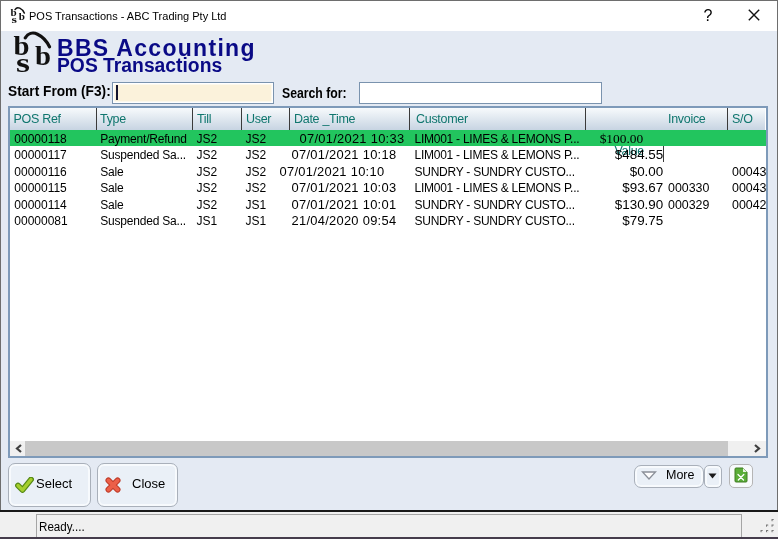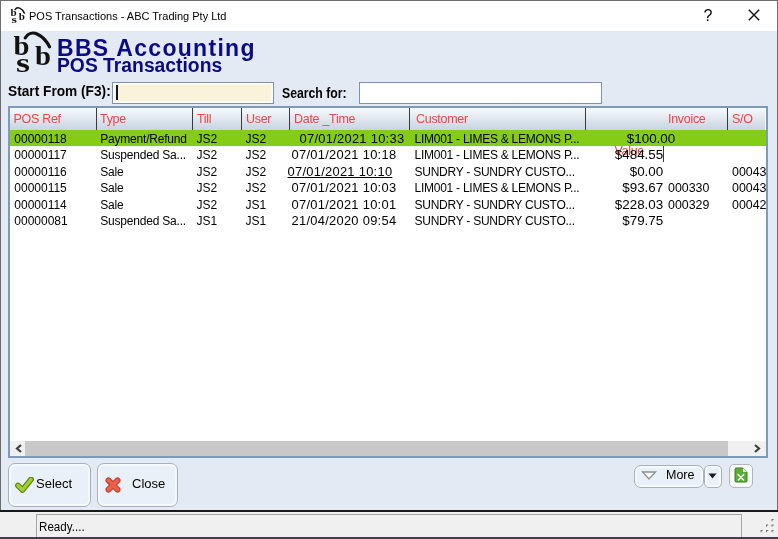--- a/index.html
+++ b/index.html
@@ -2,21 +2,21 @@
 <html><head>
 <meta charset="utf-8">
 <style>
   html,body{margin:0;padding:0;}
   body{width:778px;height:539px;position:relative;overflow:hidden;
        font-family:"Liberation Sans",sans-serif;background:#e4eaf3;}
   .abs{position:absolute;}
   .btn{position:absolute;background:#eaf0f7;border:1px solid #a9b0ba;border-radius:7px;
        box-shadow:inset 0 0 0 2px #f7fafd;}
   .hcell{position:absolute;top:0;height:22px;border-right:1px solid #3a3a3a;
-         font-size:12.5px;letter-spacing:-0.3px;color:#ef4444;line-height:22px;padding-left:4px;box-sizing:border-box;}
+         font-size:12.5px;letter-spacing:-0.3px;color:#0f766e;line-height:22px;padding-left:4px;box-sizing:border-box;}
   .row{position:absolute;left:0;width:756px;height:16.4px;}
   .rc{position:absolute;top:0;height:16.4px;line-height:18px;font-size:12px;color:#000;
       padding-left:3.5px;box-sizing:border-box;white-space:nowrap;overflow:hidden;}
   .num{text-align:right;padding-right:0.8px;padding-left:0;font-size:13.4px;}
   .date{font-size:12.9px;padding-left:1.5px;letter-spacing:0.28px;}
   .cust{letter-spacing:-0.25px;padding-left:4.5px;}
   .ref{padding-left:4.3px;}
   .typ{letter-spacing:-0.2px;padding-left:3.2px;}
   .inv{font-size:12.4px;padding-left:4px;}
 </style>
@@ -61,44 +61,44 @@
   <div class="hcell" style="left:0;width:87px;padding-left:3.5px;">POS Ref</div>
   <div class="hcell" style="left:87px;width:96px;padding-left:3px;">Type</div>
   <div class="hcell" style="left:183px;width:49px;">Till</div>
   <div class="hcell" style="left:232px;width:48px;">User</div>
   <div class="hcell" style="left:280px;width:120px;">Date _Time</div>
   <div class="hcell" style="left:400px;width:176px;padding-left:6px;">Customer</div>
   <div class="hcell num" style="left:576px;width:78px;font-size:12.5px;padding-right:19px;margin-top:32px;">Value</div>
   <div class="hcell" style="left:654px;width:64px;padding-left:4px;">Invoice</div>
   <div class="hcell" style="left:718px;width:37px;border-right:none;padding-left:4px;">S/O</div>
 
-  <div class="row" style="top:22px;background:#84cc16;">
+  <div class="row" style="top:22px;background:#22c55e;">
     <div class="rc ref" style="left:0;width:86px;">00000118</div>
     <div class="rc typ" style="left:87px;width:96px;">Payment/Refund</div>
     <div class="rc" style="left:183px;width:49px;">JS2</div>
     <div class="rc" style="left:232px;width:48px;">JS2</div>
     <div class="rc date" style="left:288px;width:120px;">07/01/2021 10:33</div>
     <div class="rc cust" style="left:400px;width:176px;">LIM001 - LIMES &amp; LEMONS P...</div>
-    <div class="rc num" style="left:588px;width:78px;">$100.00</div>
+    <div class="rc num" style="left:556px;width:78px;font-family:Liberation Serif, serif;">$100.00</div>
   </div>
   <div class="row" style="top:38.4px;">
     <div class="rc ref" style="left:0;width:86px;">00000117</div>
     <div class="rc typ" style="left:87px;width:96px;">Suspended Sa...</div>
     <div class="rc" style="left:183px;width:49px;">JS2</div>
     <div class="rc" style="left:232px;width:48px;">JS2</div>
     <div class="rc date" style="left:280px;width:120px;">07/01/2021 10:18</div>
     <div class="rc cust" style="left:400px;width:176px;">LIM001 - LIMES &amp; LEMONS P...</div>
     <div class="rc num" style="left:576px;width:78px;">$484.55</div>
   </div>
   <div class="row" style="top:54.8px;">
     <div class="rc ref" style="left:0;width:86px;">00000116</div>
     <div class="rc typ" style="left:87px;width:96px;">Sale</div>
     <div class="rc" style="left:183px;width:49px;">JS2</div>
     <div class="rc" style="left:232px;width:48px;">JS2</div>
-    <div class="rc date" style="left:276px;width:120px;text-decoration:underline;">07/01/2021 10:10</div>
+    <div class="rc date" style="left:268px;width:120px;">07/01/2021 10:10</div>
     <div class="rc cust" style="left:400px;width:176px;">SUNDRY - SUNDRY CUSTO...</div>
     <div class="rc num" style="left:576px;width:78px;">$0.00</div>
     <div class="rc inv" style="left:718px;width:38px;">00043</div>
   </div>
   <div class="row" style="top:71.2px;">
     <div class="rc ref" style="left:0;width:86px;">00000115</div>
     <div class="rc typ" style="left:87px;width:96px;">Sale</div>
     <div class="rc" style="left:183px;width:49px;">JS2</div>
     <div class="rc" style="left:232px;width:48px;">JS2</div>
     <div class="rc date" style="left:280px;width:120px;">07/01/2021 10:03</div>
@@ -107,21 +107,21 @@
     <div class="rc inv" style="left:654px;width:64px;">000330</div>
     <div class="rc inv" style="left:718px;width:38px;">00043</div>
   </div>
   <div class="row" style="top:87.6px;">
     <div class="rc ref" style="left:0;width:86px;">00000114</div>
     <div class="rc typ" style="left:87px;width:96px;">Sale</div>
     <div class="rc" style="left:183px;width:49px;">JS2</div>
     <div class="rc" style="left:232px;width:48px;">JS1</div>
     <div class="rc date" style="left:280px;width:120px;">07/01/2021 10:01</div>
     <div class="rc cust" style="left:400px;width:176px;">SUNDRY - SUNDRY CUSTO...</div>
-    <div class="rc num" style="left:576px;width:78px;">$228.03</div>
+    <div class="rc num" style="left:576px;width:78px;">$130.90</div>
     <div class="rc inv" style="left:654px;width:64px;">000329</div>
     <div class="rc inv" style="left:718px;width:38px;">00042</div>
   </div>
   <div class="row" style="top:104px;">
     <div class="rc ref" style="left:0;width:86px;">00000081</div>
     <div class="rc typ" style="left:87px;width:96px;">Suspended Sa...</div>
     <div class="rc" style="left:183px;width:49px;">JS1</div>
     <div class="rc" style="left:232px;width:48px;">JS1</div>
     <div class="rc date" style="left:280px;width:120px;">21/04/2020 09:54</div>
     <div class="rc cust" style="left:400px;width:176px;">SUNDRY - SUNDRY CUSTO...</div>

